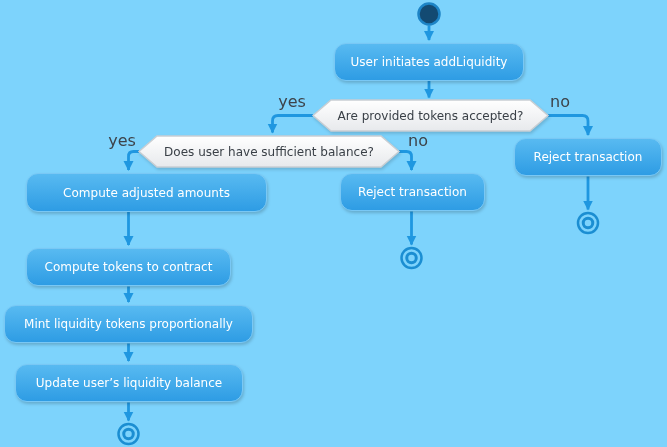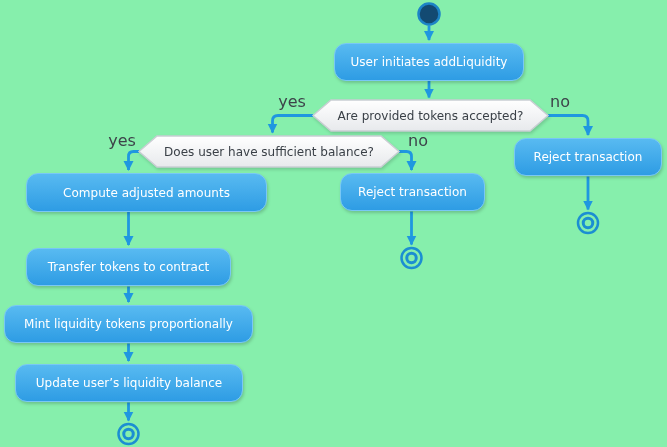--- a/index.html
+++ b/index.html
@@ -1,18 +1,18 @@
 <!DOCTYPE html>
 <html><head>
 <meta charset="utf-8">
 <style>
   html,body{margin:0;padding:0;background:#ffffff;}
   .canvas{
     position:relative;width:667px;height:447px;overflow:hidden;
-    font-family:"DejaVu Sans",sans-serif;background:#86efac;
+    font-family:"DejaVu Sans",sans-serif;background:#7dd3fc;
   }
   .layer{position:absolute;left:0;top:0;}
   .box{
     position:absolute;display:flex;align-items:center;justify-content:center;
     box-sizing:border-box;white-space:nowrap;
     background:linear-gradient(180deg,#58baf1 0%,#2e9ce4 100%);
     border:1.5px solid #79c8f5;border-radius:12px;
     color:#ffffff;font-size:12px;
     filter:drop-shadow(1.5px 2px 1.5px rgba(0,0,0,0.18));
   }
@@ -74,21 +74,21 @@
     <g>
       <circle class="endring" cx="588" cy="223" r="10" stroke-width="2.5"></circle>
       <circle class="endring" cx="588" cy="223" r="4.75" stroke-width="3"></circle>
     </g>
   </svg>
 
   <div class="box" style="left:334px;top:43px;width:190px;height:38px;">User initiates addLiquidity</div>
 
   <div class="box" style="left:26px;top:173px;width:241px;height:39px;">Compute adjusted amounts</div>
 
-  <div class="box" style="left:26px;top:248px;width:205px;height:38px;">Transfer tokens to contract</div>
+  <div class="box" style="left:26px;top:248px;width:205px;height:38px;">Compute tokens to contract</div>
 
   <div class="box" style="left:4px;top:305px;width:249px;height:38px;">Mint liquidity tokens proportionally</div>
 
   <div class="box" style="left:15px;top:364px;width:228px;height:38px;">Update user’s liquidity balance</div>
 
   <div class="box" style="left:340px;top:173px;width:145px;height:38px;">Reject transaction</div>
 
   <div class="box" style="left:514px;top:138px;width:148px;height:38px;">Reject transaction</div>
 
   <div class="dtext" style="left:139px;top:136px;width:260px;height:31px;">Does user have sufficient balance?</div>

